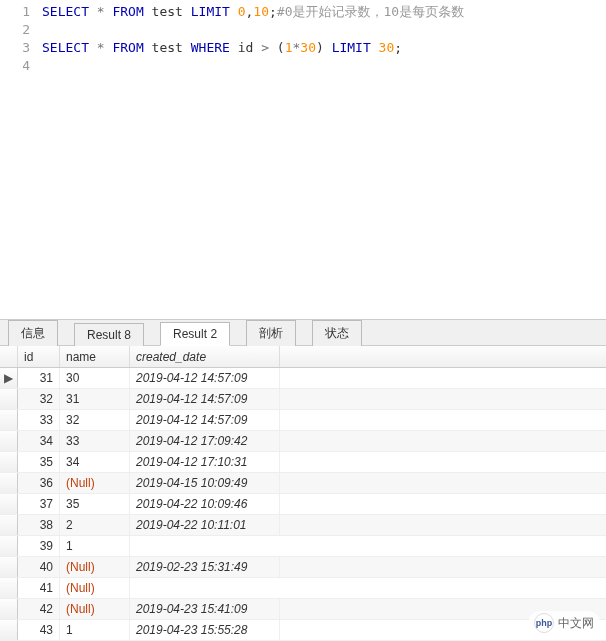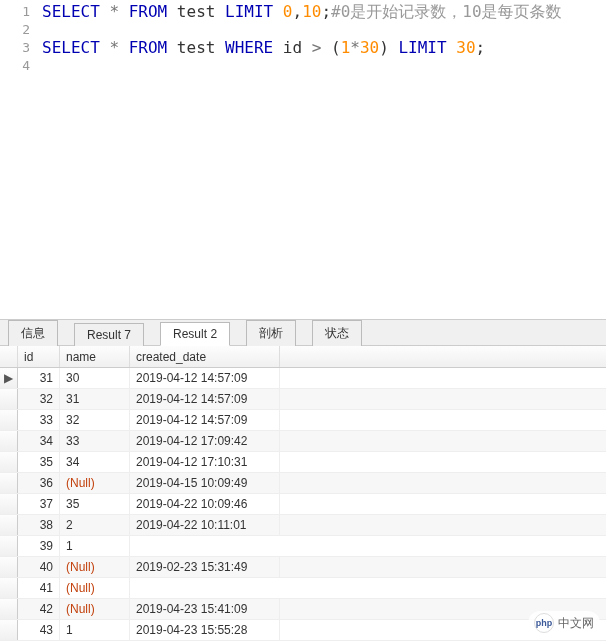--- a/index.html
+++ b/index.html
@@ -29,21 +29,21 @@
       padding-right: 8px;
       color: #999;
       font-family: Consolas, monospace;
       font-size: 13px;
       line-height: 18px;
       padding-top: 3px;
     }
     .code-content {
       flex: 1;
       font-family: Consolas, monospace;
-      font-size: 16px;
+      font-size: 13px;
       line-height: 18px;
       padding-top: 3px;
       padding-left: 4px;
       white-space: pre;
     }
     .kw { color: #0000b3; }
     .num { color: #ff8c00; }
     .op { color: #777; }
     .comment { color: #999; }
     .plain { color: #333; }
@@ -88,21 +88,21 @@
       color: #333;
       font-size: 12px;
       border-right: 1px solid #ddd;
       height: 100%;
       display: flex;
       align-items: center;
     }
     .row-indicator-col { width: 18px; }
     .id-col { width: 42px; }
     .name-col { width: 70px; }
-    .date-col { width: 150px; }
+    .date-col { width: 150px; font-style: italic; }
     
     .grid-body {
       font-size: 12px;
     }
     .grid-row {
       display: flex;
       height: 21px;
       align-items: center;
       border-bottom: 1px solid #eee;
     }
@@ -166,21 +166,21 @@
     <div>1</div>
     <div>2</div>
     <div>3</div>
     <div>4</div>
   </div>
   <div class="code-content"><div><span class="kw">SELECT</span><span class="op"> * </span><span class="kw">FROM</span><span class="plain"> test </span><span class="kw">LIMIT</span><span> </span><span class="num">0</span><span class="plain">,</span><span class="num">10</span><span class="plain">;</span><span class="comment">#0是开始记录数，10是每页条数</span></div><div>&nbsp;</div><div><span class="kw">SELECT</span><span class="op"> * </span><span class="kw">FROM</span><span class="plain"> test </span><span class="kw">WHERE</span><span class="plain"> id </span><span class="op">&gt;</span><span class="plain"> (</span><span class="num">1</span><span class="op">*</span><span class="num">30</span><span class="plain">) </span><span class="kw">LIMIT</span><span> </span><span class="num">30</span><span class="plain">;</span></div></div>
 </div>
 
 <div class="tabs-row">
   <div class="tab">信息</div>
-  <div class="tab">Result 7</div>
+  <div class="tab">Result 8</div>
   <div class="tab active">Result 2</div>
   <div class="tab">剖析</div>
   <div class="tab">状态</div>
 </div>
 
 <div class="grid-area">
   <div class="grid-header">
     <div class="hcell row-indicator-col"></div>
     <div class="hcell id-col">id</div>
     <div class="hcell name-col">name</div>

